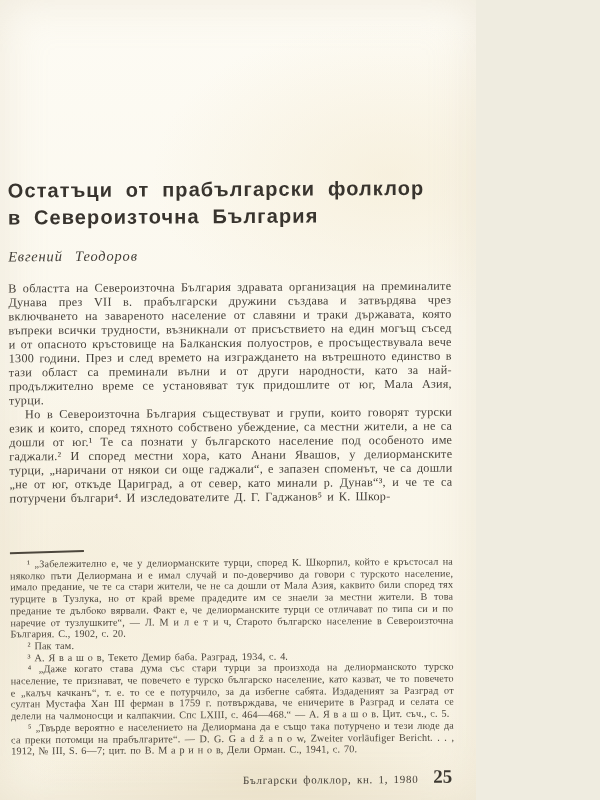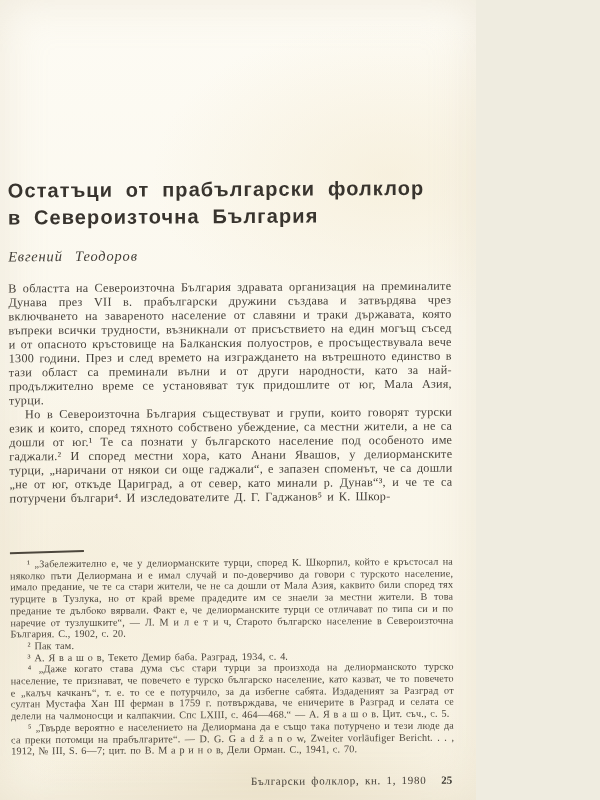--- a/index.html
+++ b/index.html
@@ -91,21 +91,21 @@
   }
   .footer .journal {
     font-size: 11px;
     letter-spacing: 0.7px;
     word-spacing: 2px;
     color: #47423a;
   }
   .footer .page-number {
     display: inline-block;
     margin-left: 15px;
-    font-size: 11px;
+    font-size: 19px;
     font-weight: 700;
     color: #3c3831;
   }
 </style>
 </head>
 <body>
 
 <div class="scan-page">
   <div class="content">
 

